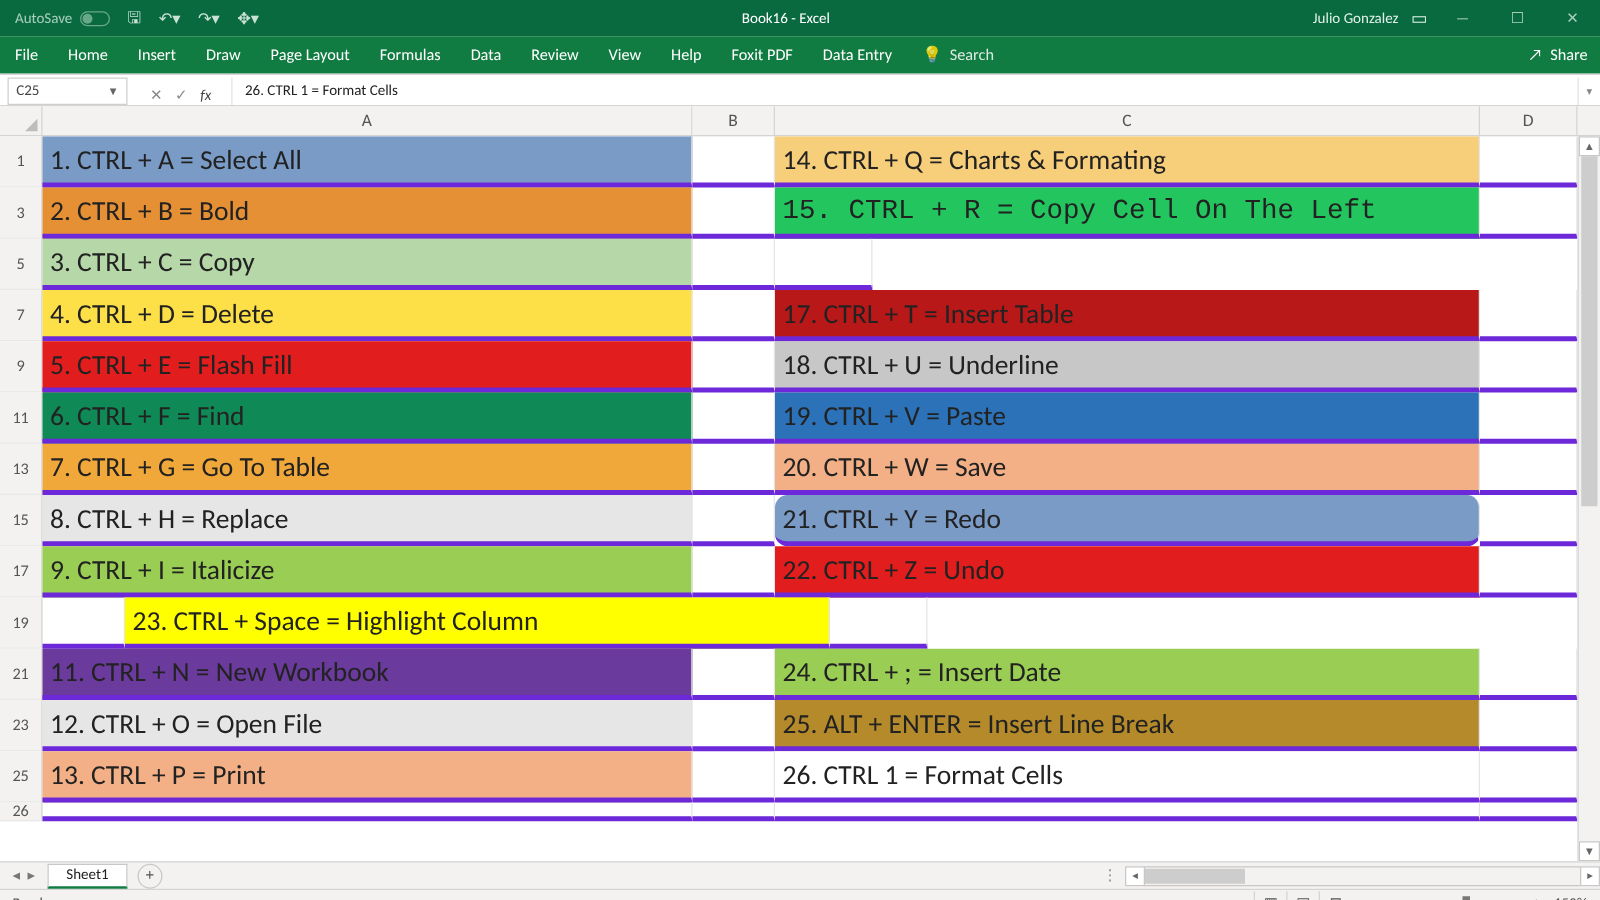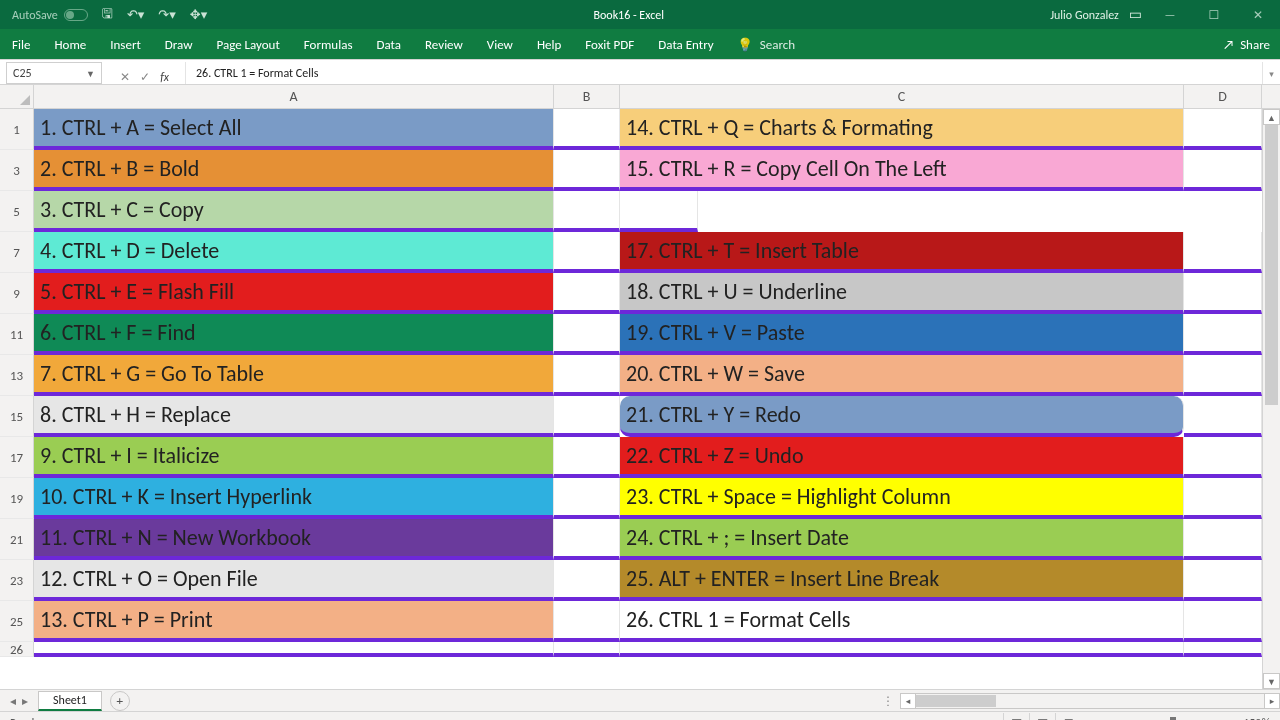--- a/index.html
+++ b/index.html
@@ -154,32 +154,32 @@
         <div class="rowhdr">1</div>
         <div class="cell colA" style="background: rgb(122, 155, 198);">1. CTRL + A = Select All</div>
         <div class="cell colB"></div>
         <div class="cell colC" style="background: rgb(247, 206, 122);">14.  CTRL + Q = Charts &amp; Formating</div>
         <div class="cell colD"></div>
       </div>
       <div class="row">
         <div class="rowhdr">3</div>
         <div class="cell colA" style="background: rgb(229, 144, 53);">2.  CTRL + B = Bold</div>
         <div class="cell colB"></div>
-        <div class="cell colC" style="background: #f9a8d4;">15.  CTRL + R = Copy Cell On The Left</div>
+        <div class="cell colC" style="background: #22c55e; font-family: Liberation Mono, monospace;">15.  CTRL + R = Copy Cell On The Left</div>
         <div class="cell colD"></div>
       </div>
       <div class="row">
         <div class="rowhdr">5</div>
         <div class="cell colA" style="background: rgb(182, 215, 168);">3.  CTRL + C = Copy</div>
         <div class="cell colB"></div>
         <div class="cell colD"></div>
       </div>
       <div class="row">
         <div class="rowhdr">7</div>
-        <div class="cell colA" style="background: #5eead4;">4.  CTRL + D = Delete</div>
+        <div class="cell colA" style="background: #fde047;">4.  CTRL + D = Delete</div>
         <div class="cell colB"></div>
         <div class="cell colC" style="background: rgb(184, 24, 24);">17.  CTRL + T = Insert Table</div>
         <div class="cell colD"></div>
       </div>
       <div class="row">
         <div class="rowhdr">9</div>
         <div class="cell colA" style="background: rgb(226, 29, 29);">5.  CTRL + E = Flash Fill</div>
         <div class="cell colB"></div>
         <div class="cell colC" style="background: rgb(199, 199, 199);">18.  CTRL + U = Underline</div>
         <div class="cell colD"></div>
@@ -207,21 +207,20 @@
       </div>
       <div class="row">
         <div class="rowhdr">17</div>
         <div class="cell colA" style="background: rgb(154, 205, 83);">9.  CTRL + I = Italicize</div>
         <div class="cell colB"></div>
         <div class="cell colC" style="background: rgb(226, 29, 29);">22.  CTRL + Z = Undo</div>
         <div class="cell colD"></div>
       </div>
       <div class="row">
         <div class="rowhdr">19</div>
-        <div class="cell colA" style="background: rgb(46, 176, 224);">10.  CTRL + K = Insert Hyperlink</div>
         <div class="cell colB"></div>
         <div class="cell colC" style="background: rgb(255, 255, 0);">23.  CTRL + Space = Highlight Column</div>
         <div class="cell colD"></div>
       </div>
       <div class="row">
         <div class="rowhdr">21</div>
         <div class="cell colA" style="background: rgb(106, 58, 156);">11.  CTRL + N = New Workbook</div>
         <div class="cell colB"></div>
         <div class="cell colC" style="background: rgb(154, 205, 83);">24.  CTRL + ; = Insert Date</div>
         <div class="cell colD"></div>

